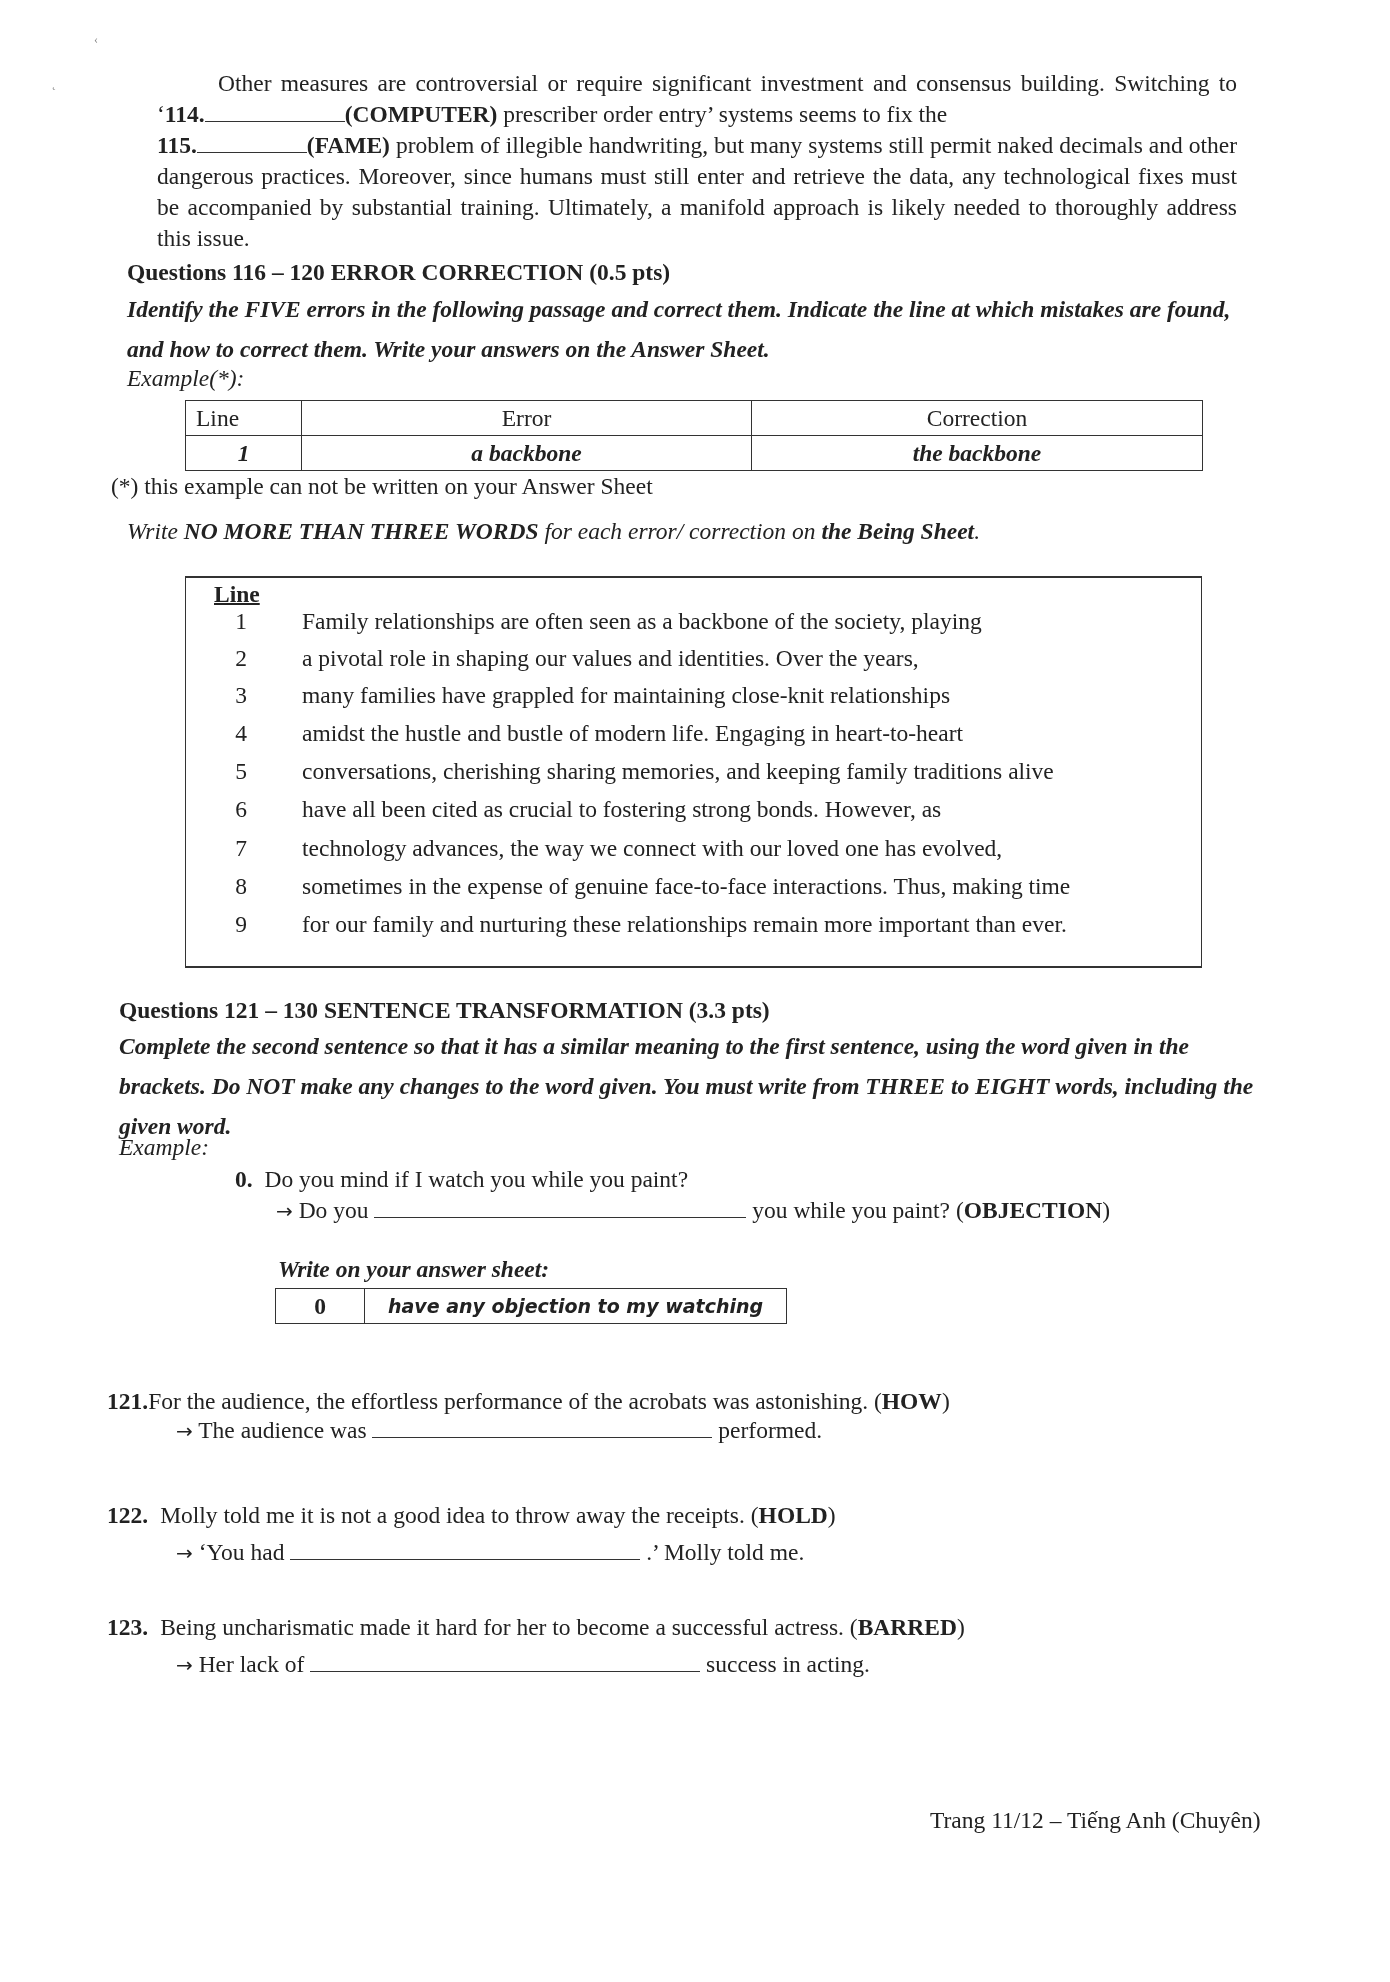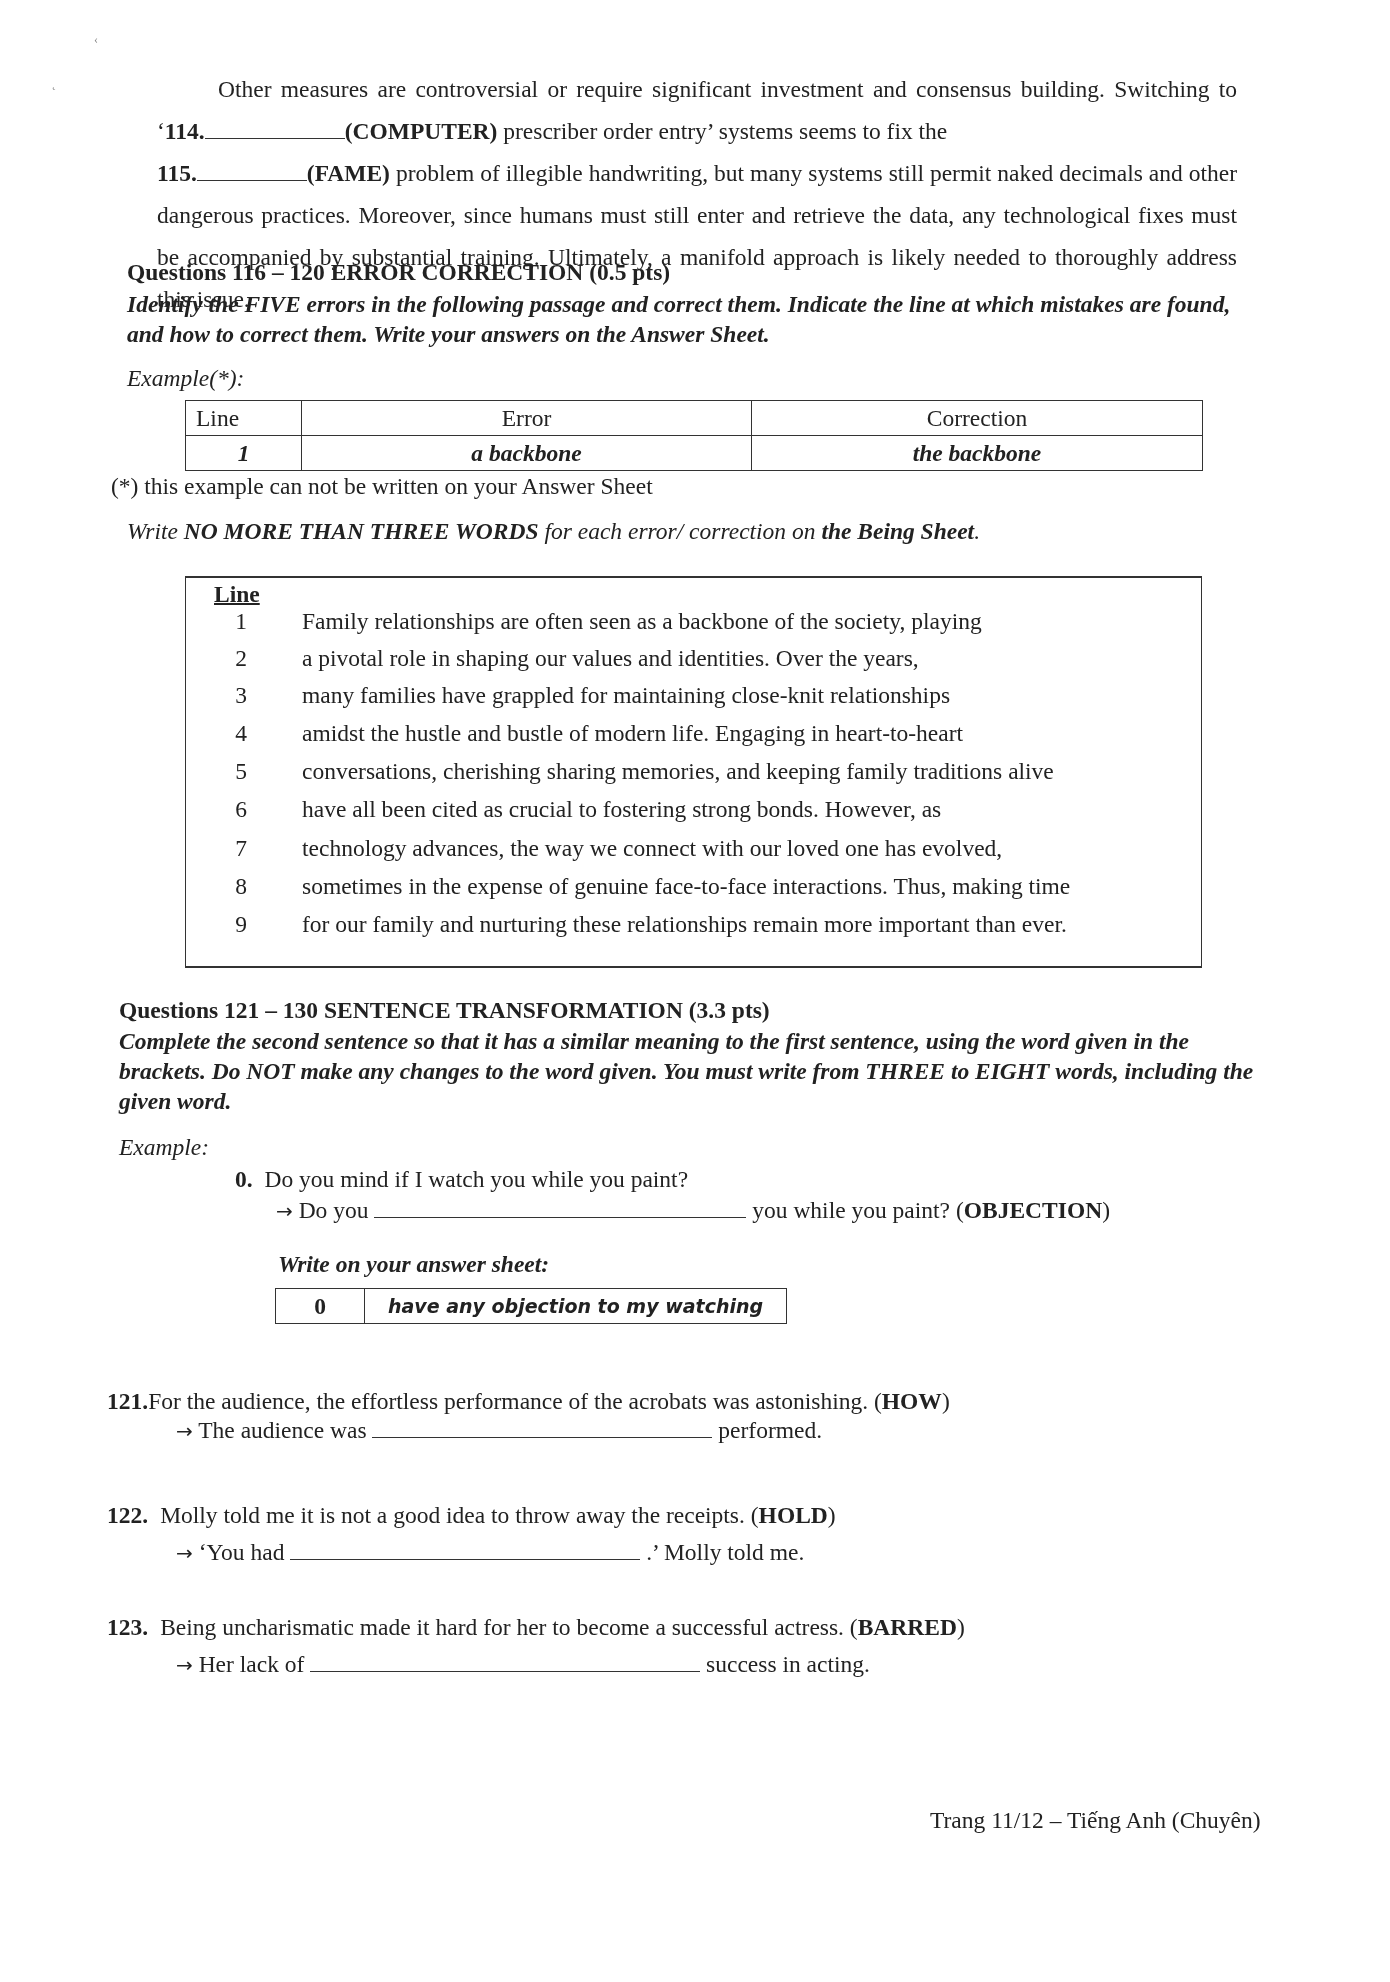--- a/index.html
+++ b/index.html
@@ -3,26 +3,26 @@
   <meta charset="utf-8">
   <style>
     html, body { margin: 0; padding: 0; }
     body {
       width: 1390px; height: 1982px; background: #ffffff; position: relative; overflow: hidden;
       font-family: "Liberation Serif", "DejaVu Serif", serif; color: #222222;
     }
     .abs { position: absolute; }
     .mark { position: absolute; color: #888; font-size: 12px; }
     .para {
-      left: 157px; top: 68px; width: 1080px; font-size: 23.5px; line-height: 42px;
+      left: 157px; top: 68px; width: 1080px; font-size: 23.5px; line-height: 31px;
       text-align: justify; text-indent: 61px;
     }
     .blank { display: inline-block; border-bottom: 1.5px solid #333; height: 18px; vertical-align: baseline; }
     .sec-title { font-weight: bold; font-size: 23.5px; }
-    .sec-instr { font-weight: bold; font-style: italic; font-size: 23.5px; line-height: 30px; }
+    .sec-instr { font-weight: bold; font-style: italic; font-size: 23.5px; line-height: 40px; }
     .ex-label { font-style: italic; font-size: 23.5px; }
     table.ex { border-collapse: collapse; position: absolute; left: 185px; top: 400px; width: 1018px; }
     table.ex td { border: 1.5px solid #333; height: 34px; font-size: 23.5px; text-align: center; padding: 0; }
     table.ex td.c1 { width: 105px; }
     table.ex td.c2 { width: 449px; }
     .b-i { font-weight: bold; font-style: italic; }
     .passage-box {
       position: absolute; left: 185px; top: 576px; width: 1015px; height: 388px;
       border: 1.5px solid #333; border-top-width: 2px; border-bottom-width: 2px;
     }

